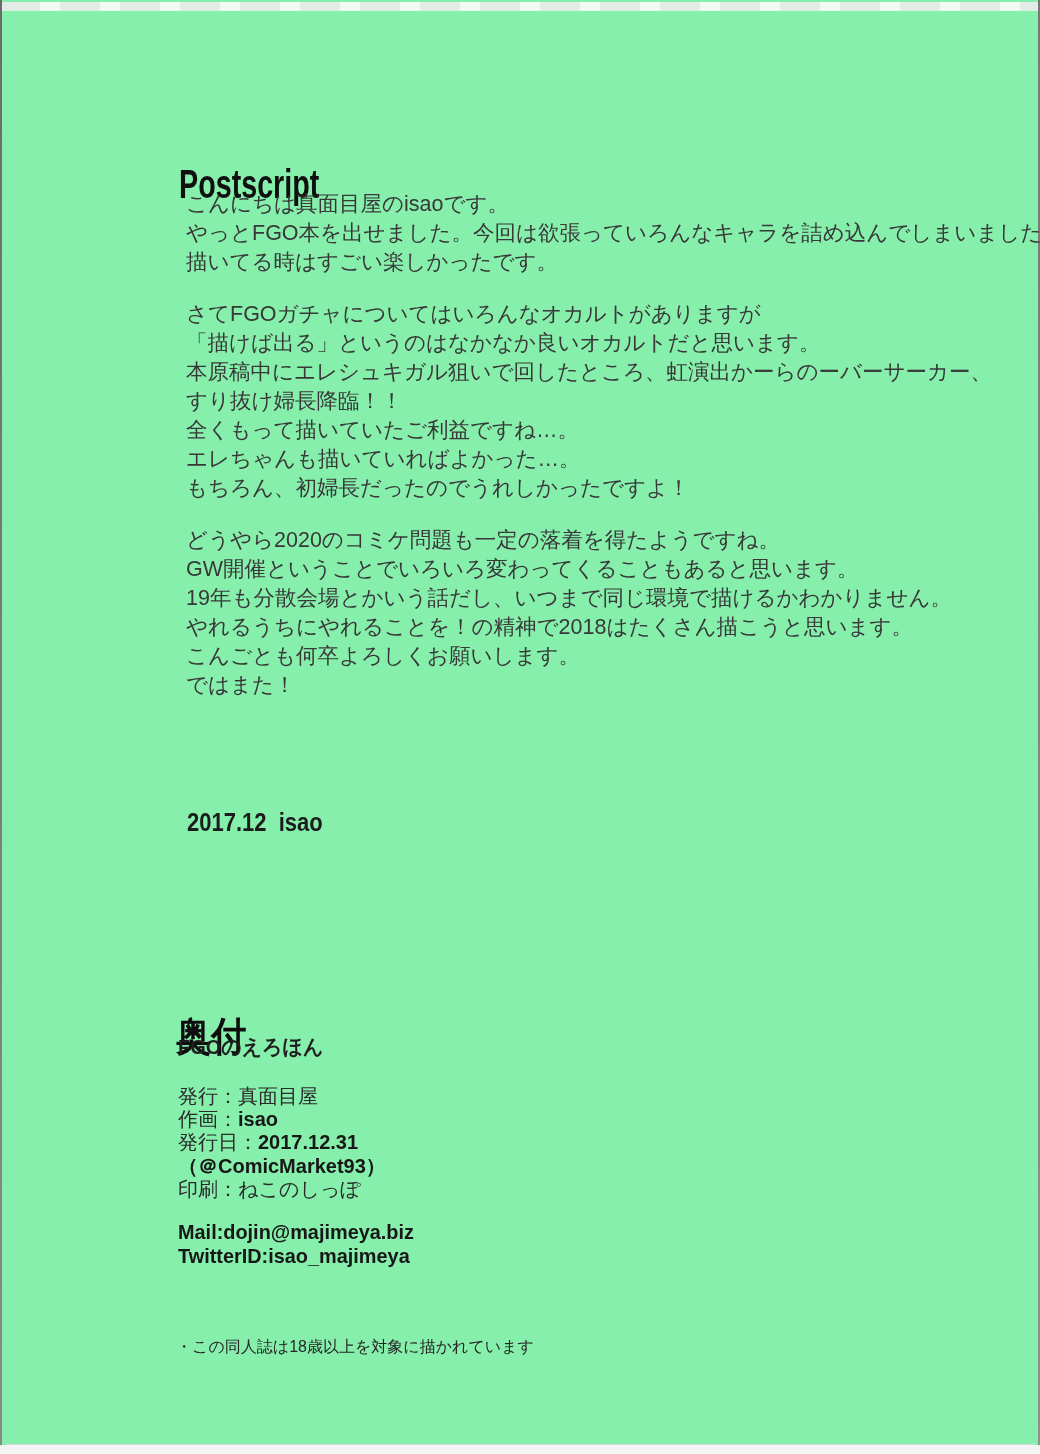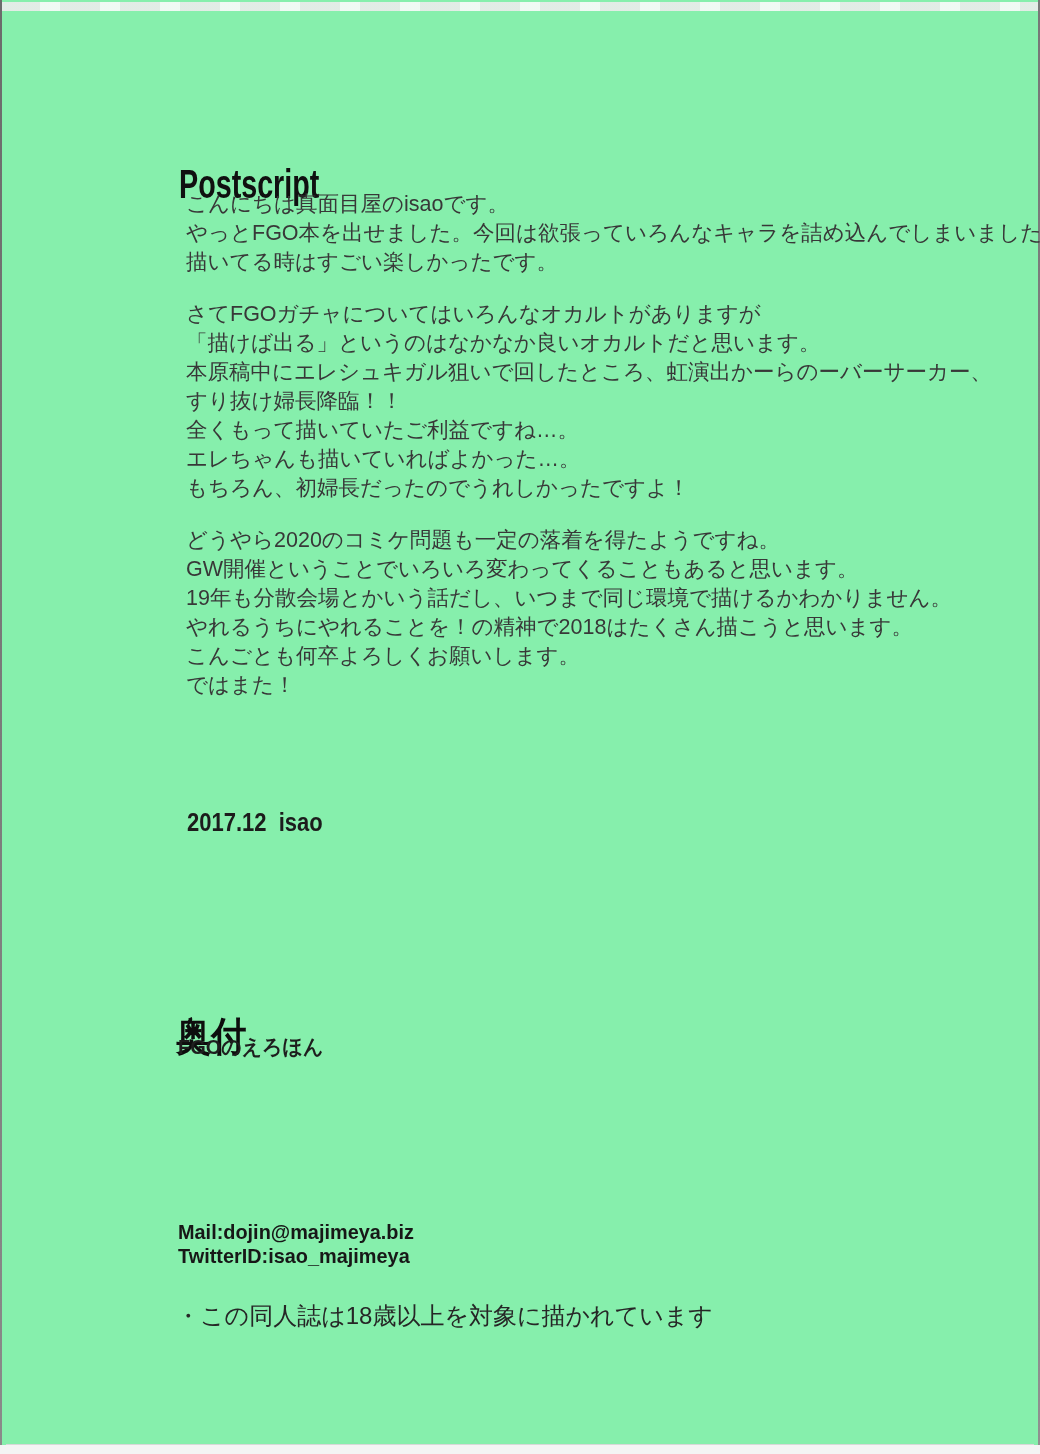--- a/index.html
+++ b/index.html
@@ -85,22 +85,22 @@
     white-space: nowrap;
   }
   .colophon-list .value-bold { font-weight: bold; color: #171717; }
   .contact {
     position: absolute; left: 178px; top: 1220px;
     font-size: 20.5px; line-height: 23.5px; font-weight: bold; color: #171717;
     white-space: nowrap;
     transform: scaleX(0.97); transform-origin: left top;
   }
   .notices {
-    position: absolute; left: 176px; top: 1304px;
-    font-size: 24px; line-height: 23px; color: #262626;
+    position: absolute; left: 176px; top: 1335px;
+    font-size: 16px; line-height: 23px; color: #262626;
     white-space: nowrap;
   }
 </style>
 </head>
 <body>
 
 <div class="page">
 
   <div class="scan-top"></div>
   <div class="edge-left"></div>
@@ -132,20 +132,27 @@
       <div>ではまた！</div>
     </div>
   </div>
 
   <div class="signature">2017.12  isao</div>
 
   <h2 class="colophon-heading">奥付</h2>
 
   <div class="book-title">FGOのえろほん</div>
 
+  <div class="colophon-list">
+    <div><span>発行：</span><span>真面目屋</span></div>
+    <div><span>作画：</span><span class="value-bold">isao</span></div>
+    <div><span>発行日：</span><span class="value-bold">2017.12.31</span></div>
+    <div class="value-bold">（＠ComicMarket93）</div>
+    <div><span>印刷：</span><span>ねこのしっぽ</span></div>
+  </div>
 
   <div class="contact">
     <div>Mail:dojin@majimeya.biz</div>
     <div>TwitterID:isao_majimeya</div>
   </div>
 
   <div class="notices">
     <div>・この同人誌は18歳以上を対象に描かれています</div>
   </div>
 

